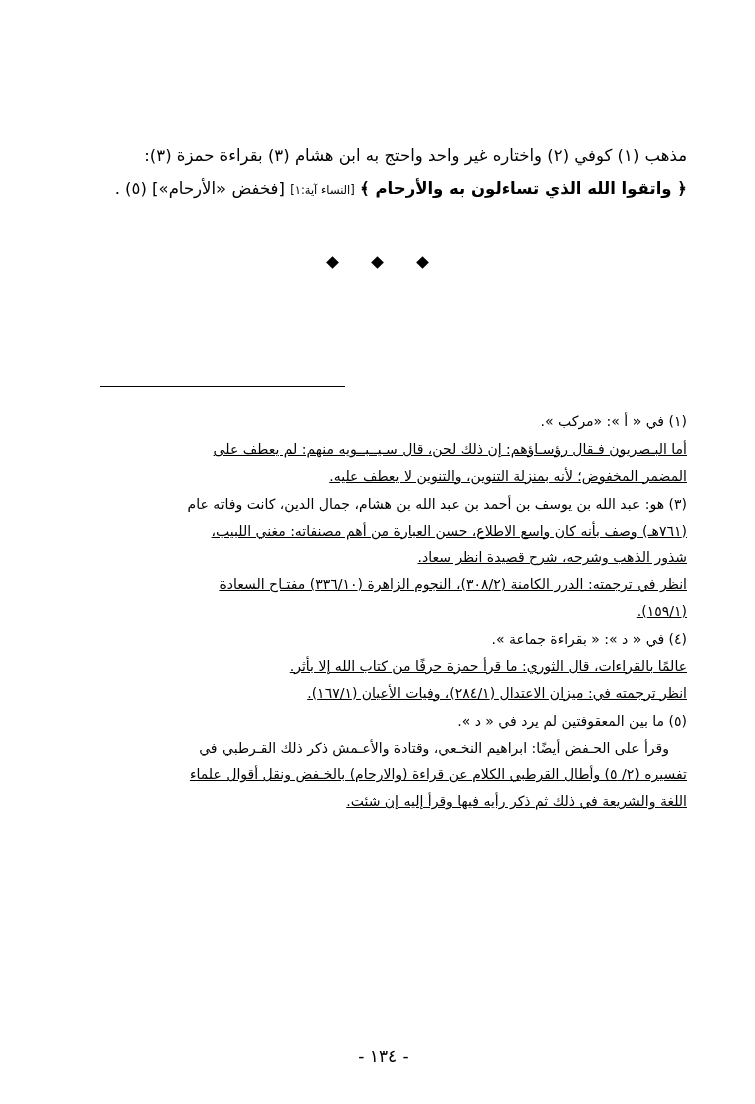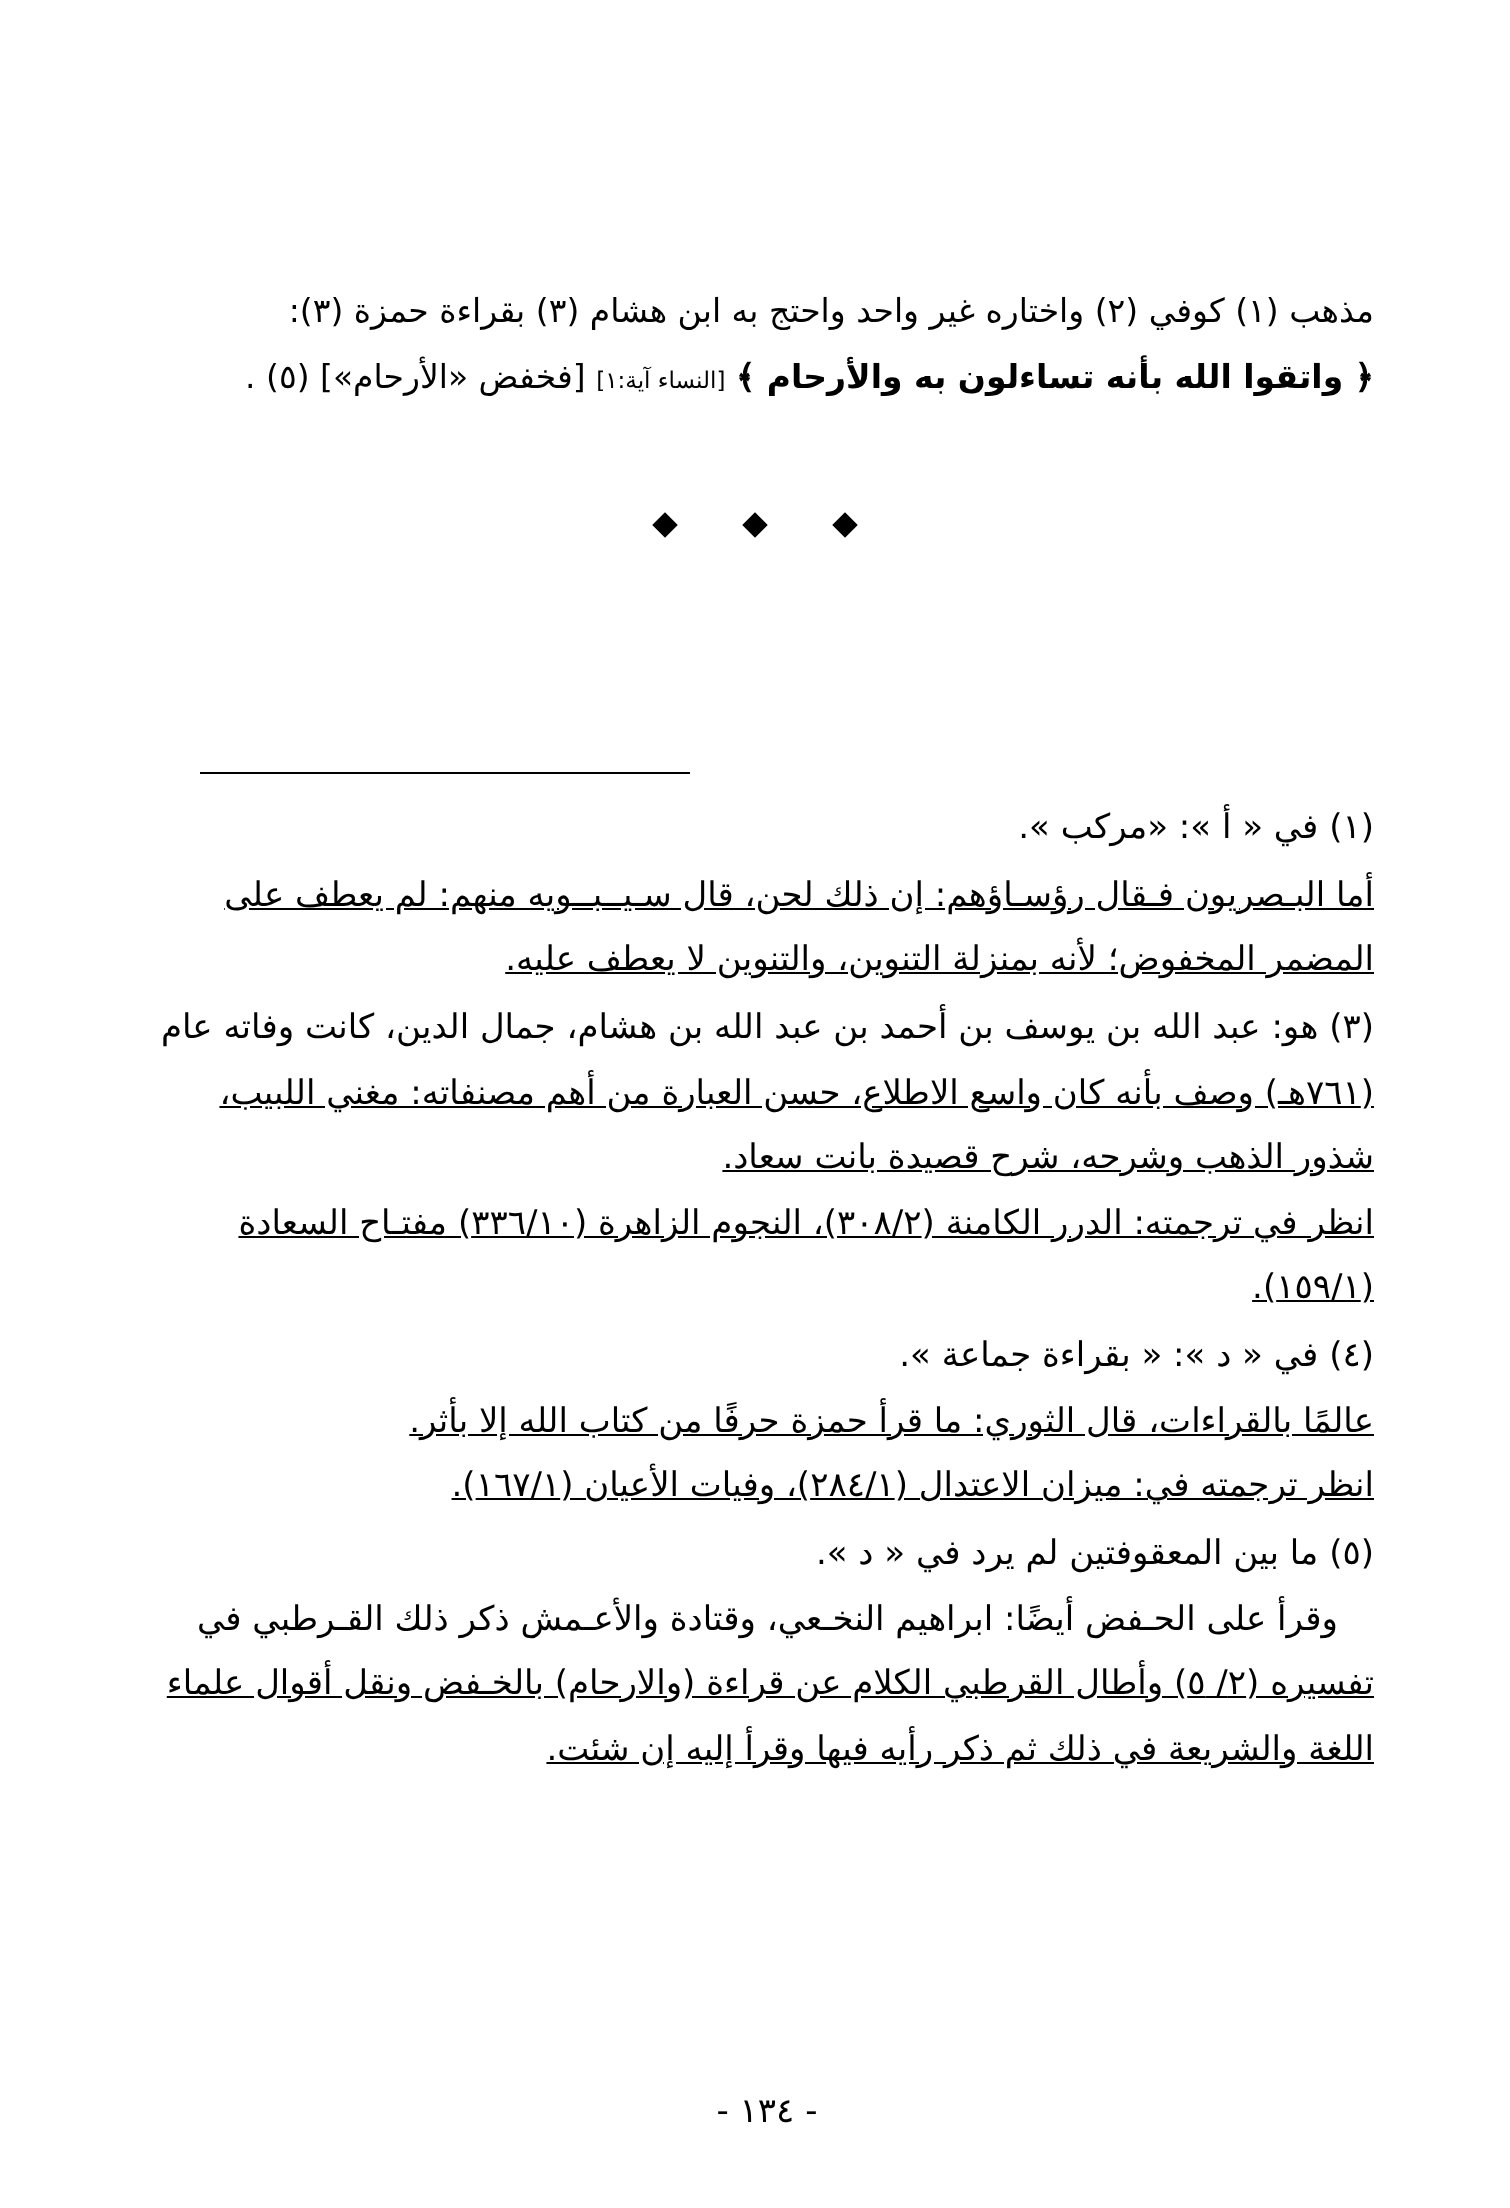--- a/index.html
+++ b/index.html
@@ -61,26 +61,26 @@
   .divider {
     position: absolute;
     top: 386px;
     right: 410px;
     width: 245px;
     height: 0;
     border-top: 1.4px solid #000;
   }
   .notes {
     position: absolute;
-    top: 398px;
+    top: 408px;
     right: 68px;
     left: 68px;
     direction: rtl;
     text-align: justify;
-    font-size: 17px;
+    font-size: 14px;
     line-height: 1.92;
   }
   .note {
     margin-bottom: 1px;
   }
   .note > p {
     margin: 0;
   }
   .note .first {
     text-indent: 0;
@@ -106,21 +106,21 @@
   }
 </style>
 </head>
 <body>
 
 <div class="page">
 
   <div class="body-block">
     <div class="body-line">مذهب (١) كوفي (٢) واختاره غير واحد واحتج به ابن هشام (٣) بقراءة حمزة (٣):</div>
     <div class="body-line">
-      <span class="verse">﴿ واتقوا الله بأنه تساءلون به والأرحام ﴾</span>
+      <span class="verse">﴿ واتقوا الله الذي تساءلون به والأرحام ﴾</span>
       <span class="ref-small">[النساء آية:١]</span>
       <span>[فخفض «الأرحام»] (٥) .</span>
     </div>
   </div>
 
   <div class="ornament">
     <span></span><span></span><span></span>
   </div>
 
   <div class="divider"></div>
@@ -138,21 +138,21 @@
       <p class="cont">أما البـصريون فـقال رؤسـاؤهم: إن ذلك لحن، قال سـيــبــويه منهم: لم يعطف على</p>
       <p class="cont">المضمر المخفوض؛ لأنه بمنزلة التنوين، والتنوين لا يعطف عليه.</p>
     </div>
 
     <div class="note">
       <p class="first">
         <span class="note-marker">(٣)</span>
         <span>هو: عبد الله بن يوسف بن أحمد بن عبد الله بن هشام، جمال الدين، كانت وفاته عام</span>
       </p>
       <p class="cont">(٧٦١هـ) وصف بأنه كان واسع الاطلاع، حسن العبارة من أهم مصنفاته: مغني اللبيب،</p>
-      <p class="cont">شذور الذهب وشرحه، شرح قصيدة بانت سعاد.</p>
+      <p class="cont">شذور الذهب وشرحه، شرح قصيدة انظر سعاد.</p>
       <p class="cont">انظر في ترجمته: الدرر الكامنة (٣٠٨/٢)، النجوم الزاهرة (٣٣٦/١٠) مفتـاح السعادة</p>
       <p class="cont">(١٥٩/١).</p>
     </div>
 
     <div class="note">
       <p class="first">
         <span class="note-marker">(٤)</span>
         <span>في « د »: « بقراءة جماعة ».</span>
       </p>
       <p class="cont">عالمًا بالقراءات، قال الثوري: ما قرأ حمزة حرفًا من كتاب الله إلا بأثر.</p>

